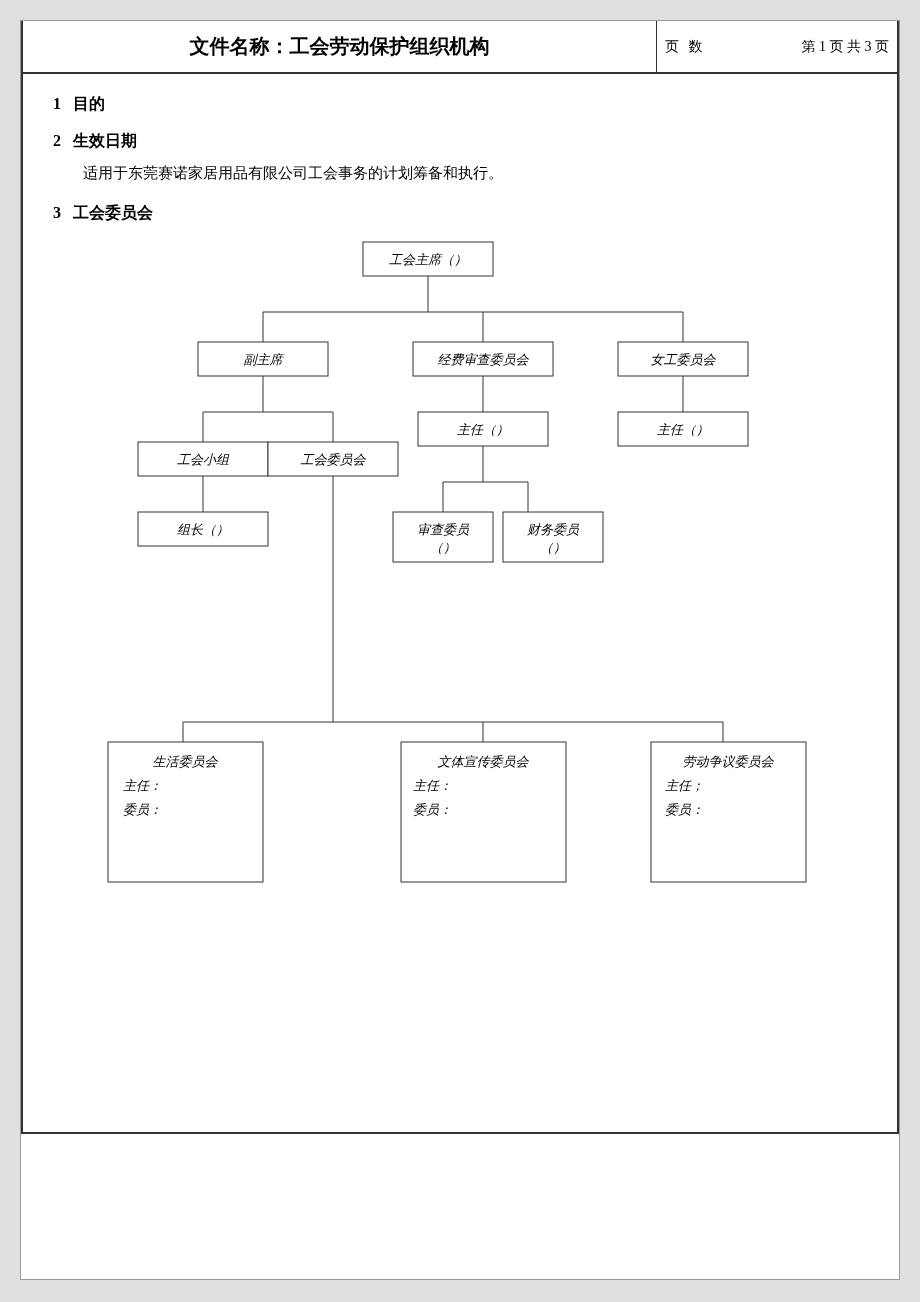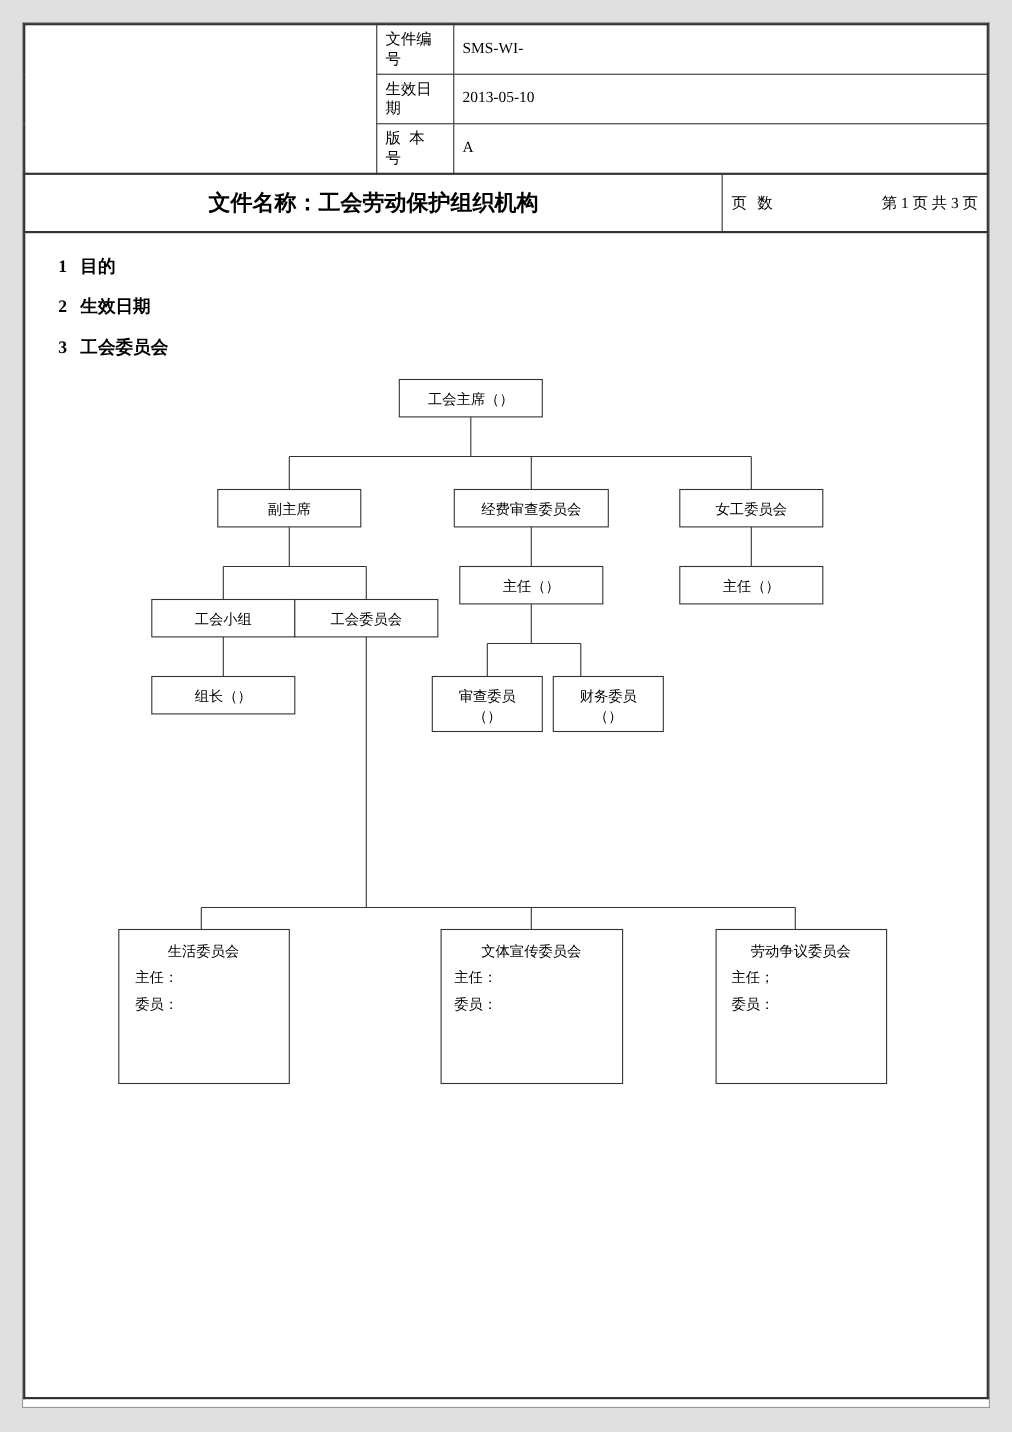--- a/index.html
+++ b/index.html
@@ -96,44 +96,28 @@
     .section-text {
       font-size: 15px;
       line-height: 1.8;
       text-indent: 2em;
     }
 
     
     .org-svg-container {
       width: 100%;
       margin-top: 8px;
+      font-style: italic;
     }
   </style>
 </head>
 <body>
 
 <div class="page">
 
-  <table class="header-table">
-    <tbody>
-        <tr>
-      <td class="header-logo-cell" rowspan="3"></td>
-      <td style="width:70px;border:1px solid #333;padding:4px 8px;font-size:14px;">文件编号</td>
-      <td style="border:1px solid #333;padding:4px 8px;font-size:14px;">SMS-WI-</td>
-    </tr>
-    <tr>
-      <td style="border:1px solid #333;padding:4px 8px;font-size:14px;">生效日期</td>
-      <td style="border:1px solid #333;padding:4px 8px;font-size:14px;">2013-05-10</td>
-    </tr>
-    <tr>
-      <td style="border:1px solid #333;padding:4px 8px;font-size:14px;letter-spacing:2px;">版  本  号</td>
-      <td style="border:1px solid #333;padding:4px 8px;font-size:14px;">A</td>
-    </tr>
-  </tbody>
-    </table>
 
   <div class="title-row">
     <div class="title-main">文件名称：工会劳动保护组织机构</div>
     <div class="title-page-info">
       <span class="title-page-label">页    数</span>
       <span class="title-page-value">第 1 页 共 3 页</span>
     </div>
   </div>
 
   <div class="content">
@@ -143,20 +127,21 @@
         <span class="section-num">1</span>
         <span>目的</span>
       </div>
     </div>
 
     <div class="section">
       <div class="section-title">
         <span class="section-num">2</span>
         <span>生效日期</span>
       </div>
+      <div class="section-text">适用于东莞赛诺家居用品有限公司工会事务的计划筹备和执行。</div>
     </div>
 
     <div class="section">
       <div class="section-title">
         <span class="section-num">3</span>
         <span>工会委员会</span>
       </div>
 
       <div class="org-svg-container">
         <svg width="820" height="680" xmlns="http://www.w3.org/2000/svg" style="font-family: SimSun, serif; font-size: 13px;">

